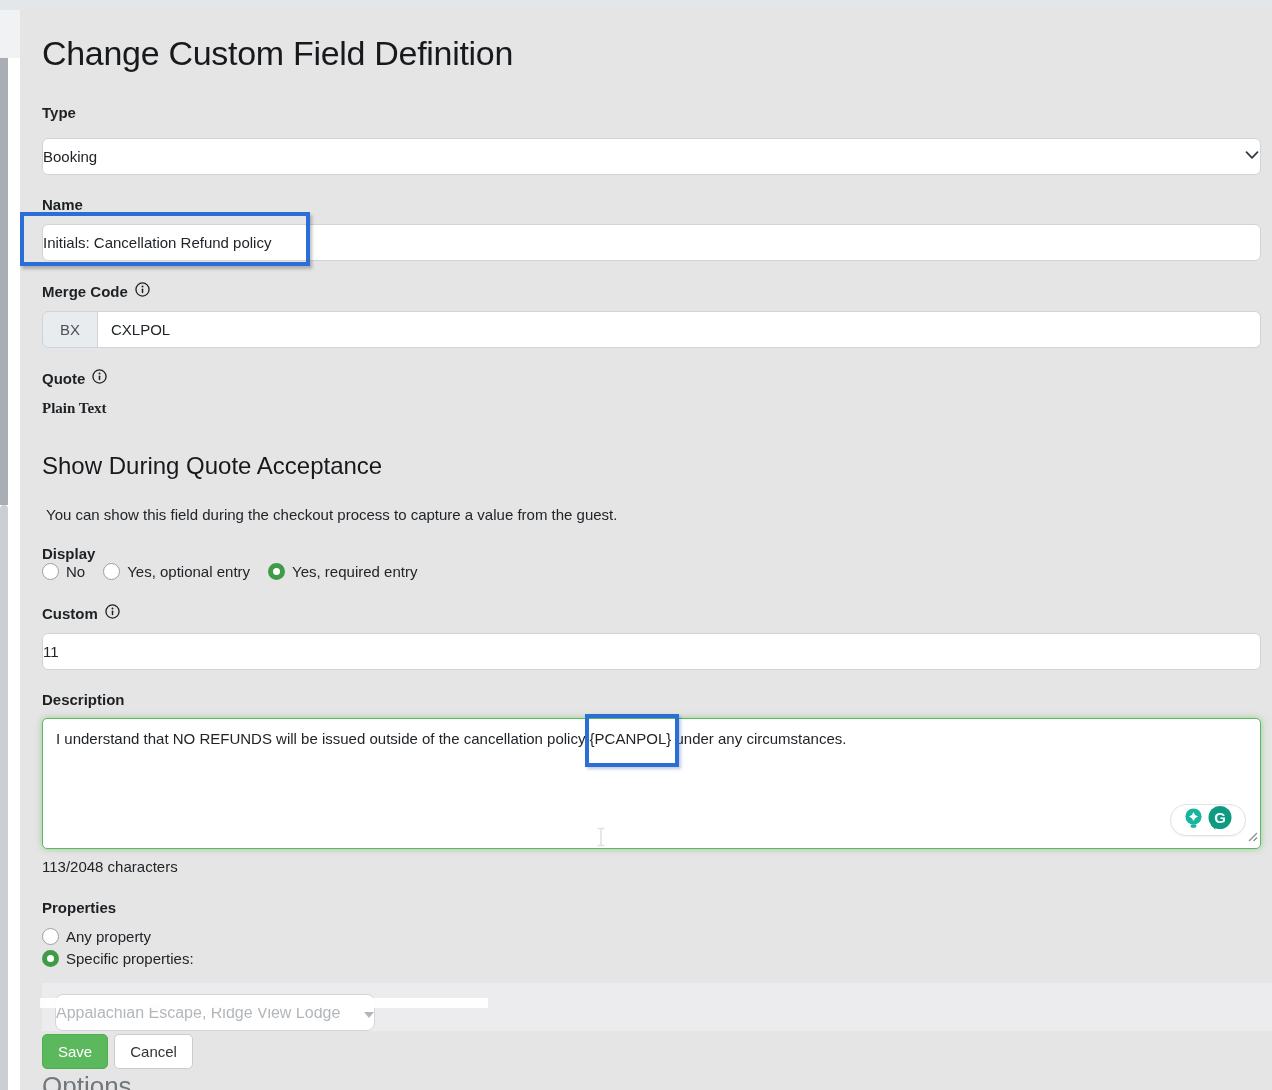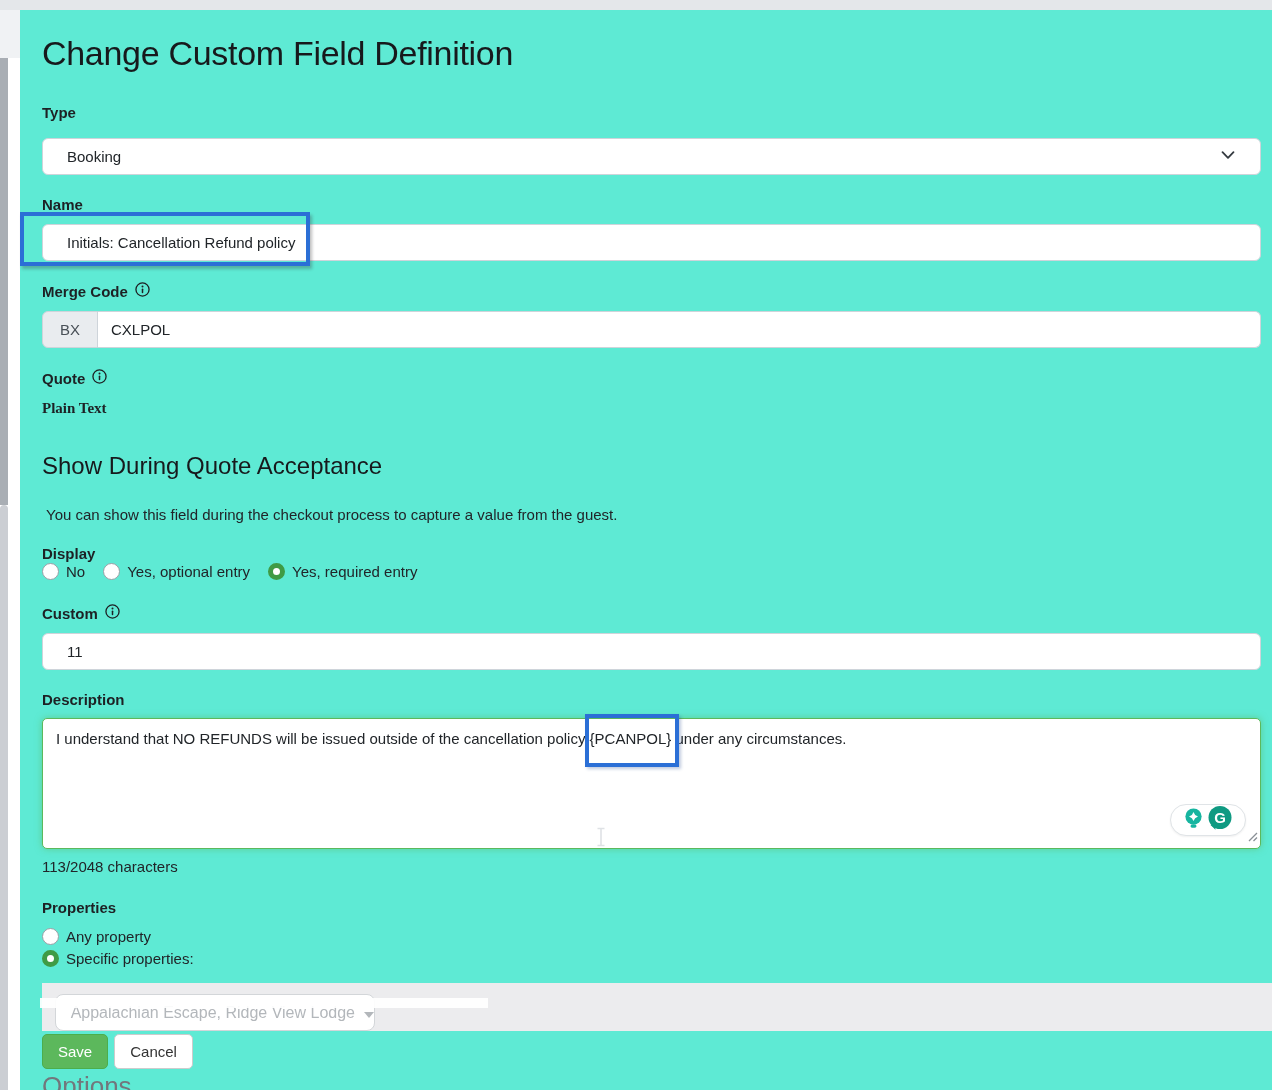--- a/index.html
+++ b/index.html
@@ -7,27 +7,27 @@
   body {
     width:1272px; height:1090px; overflow:hidden; position:relative;
     background:#ffffff; font-family:"Liberation Sans", sans-serif; color:#212529;
   }
   
   .top-strip { position:absolute; top:0; left:0; width:1272px; height:10px; background:#e4e7ea; }
   .corner-block { position:absolute; top:10px; left:0; width:20px; height:48px; background:#f0f2f4; }
   .scroll-thumb { position:absolute; top:58px; left:0; width:8px; height:447px; background:#a9aeb4; }
   .scroll-track { position:absolute; top:505px; left:0; width:8px; height:585px; background:#cbced3; border-radius:4px 4px 0 0; }
 
-  .panel { position:absolute; left:20px; top:10px; width:1252px; height:1080px; background:#5eead4; padding:0 11px 0 22px; }
+  .panel { position:absolute; left:20px; top:10px; width:1252px; height:1080px; background:#e5e5e5; padding:0 11px 0 22px; }
 
   h1.page-title { margin:23px 0 0 0; font-size:34px; line-height:40px; font-weight:400; color:#17191c; letter-spacing:-0.3px; }
   .lbl { display:flex; align-items:center; gap:7px; font-size:15px; line-height:18px; font-weight:700; color:#1d2124; }
   .value-bold { font-size:15px; line-height:18px; font-weight:700; color:#1d2124;font-family:Liberation Serif, serif; }
 
-  .control { display:flex; align-items:center; height:37px; border:1px solid #ced4da; border-radius:6px; background:#fff; padding:0 24px; font-size:15px; color:#212529; }
+  .control { display:flex; align-items:center; height:37px; border:1px solid #ced4da; border-radius:6px; background:#fff; padding:0 0; font-size:15px; color:#212529; }
   .select { justify-content:space-between; cursor:pointer; }
 
   .igroup { display:flex; height:37px; }
   .igroup .prefix { display:flex; align-items:center; padding:0 17px; background:#e9ecef; border:1px solid #ced4da; border-radius:6px 0 0 6px; font-size:15px; color:#495057; }
   .igroup .gtext { display:flex; align-items:center; flex:1; border:1px solid #ced4da; border-left:none; border-radius:0 6px 6px 0; padding:0 13px; font-size:15px; color:#212529; background:#fff; }
 
   h2.section { margin:35px 0 0 0; font-size:24px; line-height:28px; font-weight:400; color:#17191c; }
   p.intro { margin:26px 0 0 4px; font-size:15px; line-height:18px; color:#212529; }
 
   .radio-row { display:flex; align-items:center; gap:18px; }
@@ -41,21 +41,21 @@
 
   .gram-pill { position:absolute; right:14px; bottom:12px; width:76px; height:32px; background:#fff; border:1px solid #e0e4e7; border-radius:17px; display:flex; align-items:center; justify-content:center; gap:3px; box-shadow:0 1px 2px rgba(0,0,0,.06); }
   .resize-handle { position:absolute; right:2px; bottom:2px; }
   .ibeam-cursor { position:absolute; left:575px; top:817px; pointer-events:none; }
 
   .char-count { margin:9px 0 0 0; font-size:15px; line-height:18px; color:#212529; }
 
   .props-stack { display:flex; flex-direction:column; gap:5px; }
 
   .strip { position:relative; margin:16px -11px 0 0; height:48px; background:#ececee; }
-  .prop-select { position:absolute; left:13px; top:11px; width:320px; height:37px; background:#fff; border:1px solid #d3d6d9; border-radius:8px; display:flex; align-items:center; justify-content:flex-end; gap:9px; font-size:16px; color:#b3b7bb; cursor:pointer; }
+  .prop-select { position:absolute; left:13px; top:11px; width:320px; height:37px; background:#fff; border:1px solid #d3d6d9; border-radius:8px; display:flex; align-items:center; justify-content:space-between; gap:9px; font-size:16px; color:#b3b7bb; cursor:pointer; }
   .strip-slice { position:absolute; left:-2px; top:15px; width:448px; height:10px; background:rgba(255,255,255,.92); pointer-events:none; }
 
   .btn-row { margin-top:3px; display:flex; align-items:center; gap:6px; }
   .btn { height:35px; padding:0 15px; border-radius:5px; font-size:15px; display:flex; align-items:center; cursor:pointer; font-family:"Liberation Sans", sans-serif; }
   .btn-save { background:#5cb85c; border:1px solid #4cae4c; color:#fff; }
   .btn-cancel { background:#fff; border:1px solid #cccccc; color:#333333; }
 
   h2.next-section { margin:2px 0 0 0; font-size:26px; font-weight:400; color:#72777c; }
 
   .annot-box-name { position:absolute; left:0; top:202px; width:290px; height:54px; border:4px solid #2b6fd6; box-shadow:2px 3px 3px rgba(60,60,60,.33); pointer-events:none; z-index:5; }

